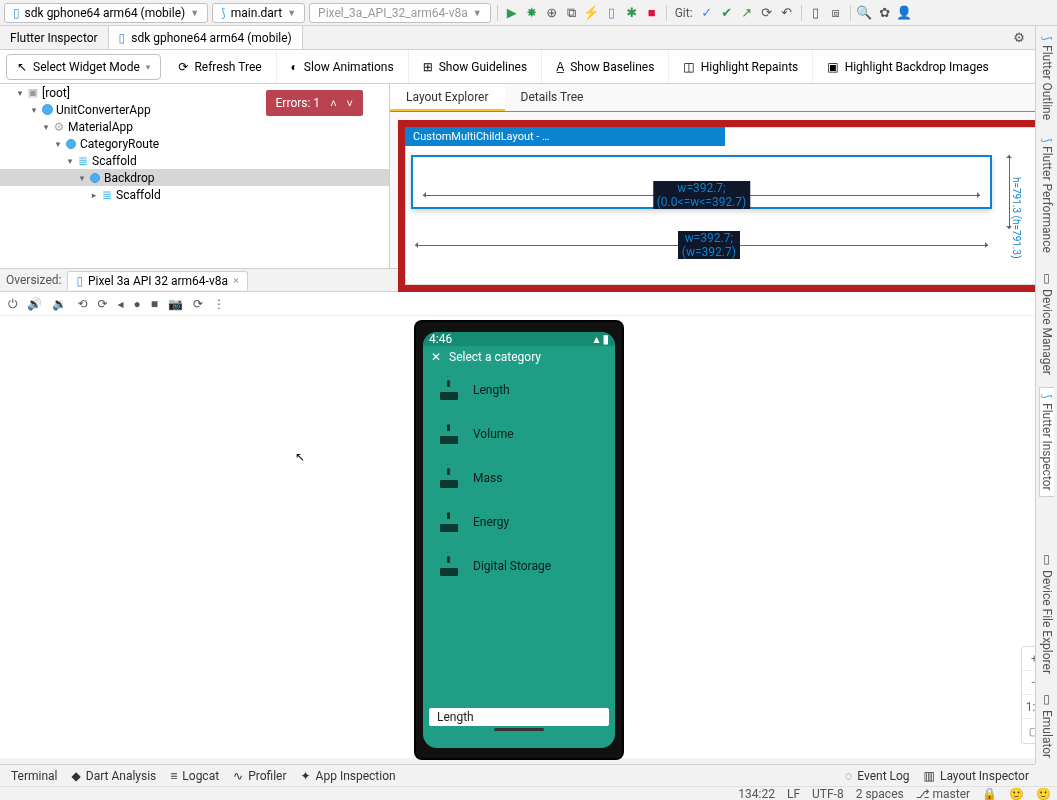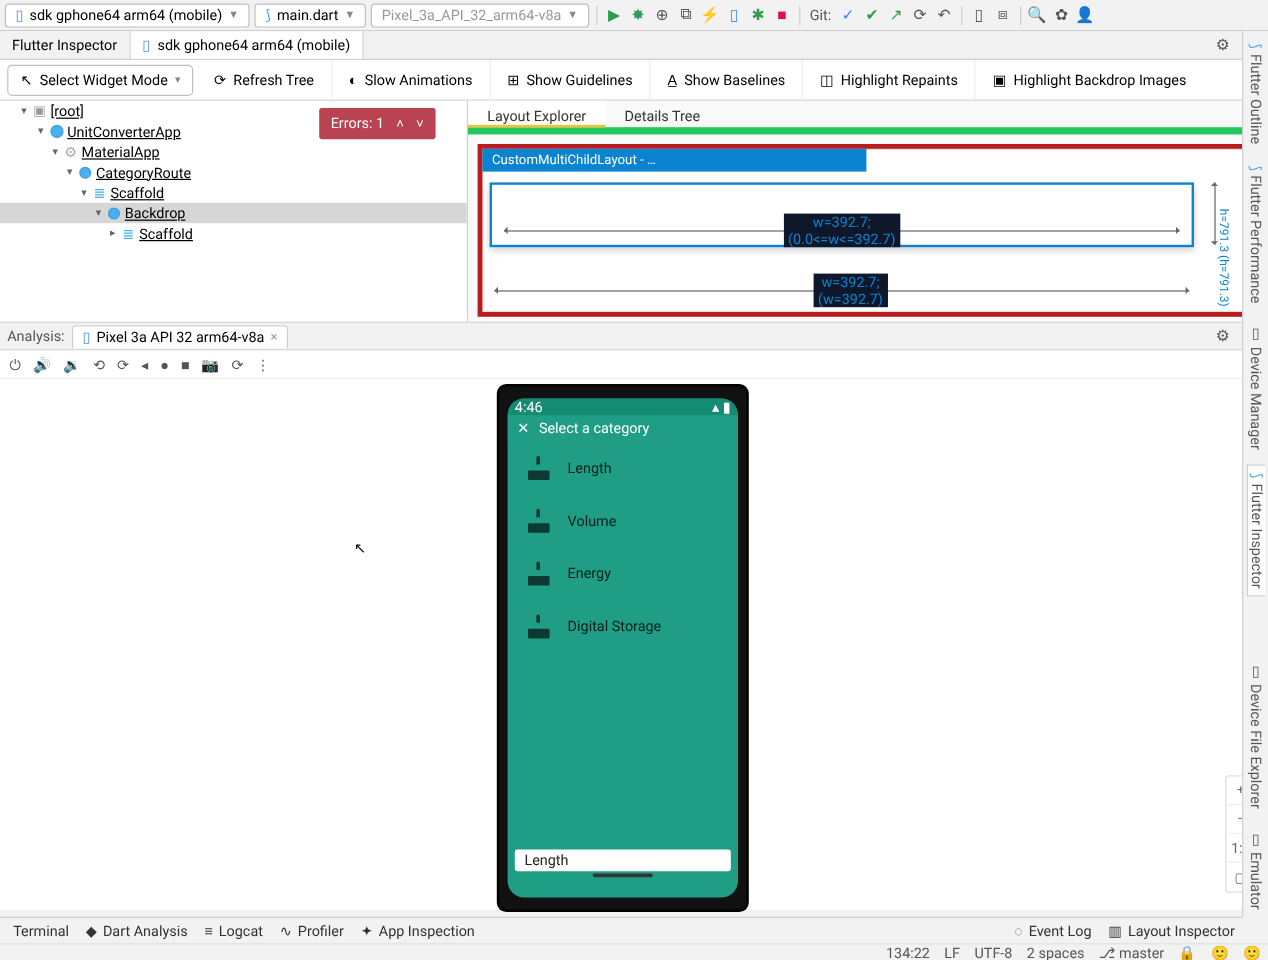--- a/index.html
+++ b/index.html
@@ -27,35 +27,35 @@
 .chev-small{font-size:9px;color:#888;}
 
 
 .main-split { display: flex; height: 184px; }
 .tree-pane { width: 390px; background: #fff; border-right: 1px solid #d0d0d0; position: relative; overflow: hidden; }
 .tree-scroll { overflow: auto; height: 100%; }
 .tree-row { display: flex; align-items: center; height: 17px; padding-left: 4px; cursor: pointer; white-space: nowrap; }
 .tree-row.selected { background: #d6d6d6; }
 .tree-toggle { width: 12px; font-size: 9px; color: #666; text-align:center; }
 .tree-icon { width: 14px; display:inline-flex; justify-content:center; }
-.tree-label { padding-left: 2px; text-decoration: underline; }
+.tree-label { padding-left: 2px; }
 .blue-dot { width:11px; height:11px; border-radius:50%; background:#4caff0; display:inline-block; border:1px solid #3a9edb; }
 .blue-dot.sm{width:10px;height:10px;}
 .folder-icon { color:#999; font-size:11px; }
 .gear-dim{color:#aaa;}
 .uicon{color:#49b6e8;}
 
 .errors-chip { position: absolute; top: 6px; right: 26px; background: #b94350; color: #fff; padding: 6px 10px; border-radius: 2px; display: flex; align-items: center; gap: 10px; }
 .errors-chip .chv{cursor:pointer; font-size:11px;}
 
 .layout-pane { flex: 1; background: #f9f9f9; padding: 0; position: relative; }
-.layout-tabs { display: flex; height: 28px; border-bottom: 6px solid #22c55e; text-align: right; }
+.layout-tabs { display: flex; height: 28px; border-bottom: 1px solid #22c55e; text-align: right; }
 .layout-tab { padding: 6px 16px; cursor: pointer; color:#333; }
 .layout-tab.active { background: #fff; border-bottom: 2px solid #fbc02d; }
-.layout-canvas { position: relative; margin:8px 12px 8px 8px; height:144px; background:#fff; border:4px solid #b91c1c; box-shadow: inset 0 0 0 1px #ddd; }
+.layout-canvas { position: relative; margin:8px 12px 8px 8px; height:172px; background:#fff; border:7px solid #b91c1c; box-shadow: inset 0 0 0 1px #ddd; }
 .layout-header1 { position:absolute; top:0; left:0; width:320px; background:#0a84d0; color:#fff; padding:3px 8px; font-size:11px; overflow:hidden; text-overflow:ellipsis; white-space:nowrap;}
 .inner-box { position:absolute; top:28px; left:6px; right:46px; height:54px; border:2px solid #0a84d0; background:#ffffff; box-shadow:0 2px 6px rgba(0,0,0,.2);}
 .inner-header { width:320px; background:#1291dd; color:#fff; padding:3px 8px; font-size:11px; overflow:hidden; text-overflow:ellipsis; white-space:nowrap;}
 .dim-line-h { position:absolute; left:10px; right:10px; height:1px; background:#666;}
 .dim-line-h::before,.dim-line-h::after{content:'';position:absolute;top:-3px;border:3px solid transparent;}
 .dim-line-h::before{left:-3px;border-right-color:#666;}
 .dim-line-h::after{right:-3px;border-left-color:#666;}
 .dim-lbl { position:absolute; font-size:10px; color:#0a84d0; background:#0f172a; padding:0 4px; white-space:nowrap;}
 .vruler { position:absolute; right:4px; top:10px; bottom:10px; width:1px; background:#666;}
 .vruler::before,.vruler::after{content:'';position:absolute;left:-3px;border:3px solid transparent;}
@@ -266,21 +266,21 @@
       <div class="dim-line-h" style="top:118px;left:10px;right:50px"></div>
       <div class="dim-lbl" style="top:104px;left:48%;transform:translateX(-50%);text-align:center"><span>w=392.7;</span><br><span>(w=392.7)</span></div>
       <div class="vruler" style="right:28px;top:28px;bottom:56px"></div>
       <div class="vlabel">h=791.3
 (h=791.3)</div>
     </div>
   </div>
 </div>
 
 <div class="emulator-header">
-  <span class="emulator-label">Analysis:</span>
+  <span class="emulator-label">Oversized:</span>
   <div class="emu-tab">
     <span class="phone-icon">▯</span>
     <span>Pixel 3a API 32 arm64-v8a</span>
     <span class="emu-close">×</span>
   </div>
   <div class="emu-header-end">
     <span class="tb-icon">⚙</span>
     <span class="tb-icon">—</span>
   </div>
 </div>
@@ -315,20 +315,24 @@
         <div class="cat-row">
             <span class="cat-glyph"></span>
             <span>Length</span>
           </div>
         <div class="cat-row">
             <span class="cat-glyph"></span>
             <span>Volume</span>
           </div>
         <div class="cat-row">
             <span class="cat-glyph"></span>
+            <span>Mass</span>
+          </div>
+        <div class="cat-row">
+            <span class="cat-glyph"></span>
             <span>Energy</span>
           </div>
         <div class="cat-row">
             <span class="cat-glyph"></span>
             <span>Digital Storage</span>
           </div>
       </div>
       <div class="phone-bottom">
           <span>Length</span>
         </div>

